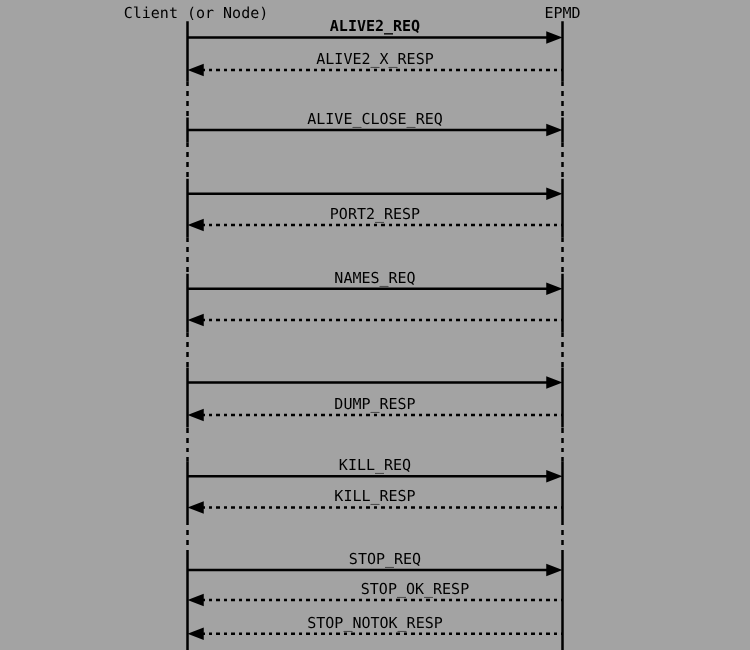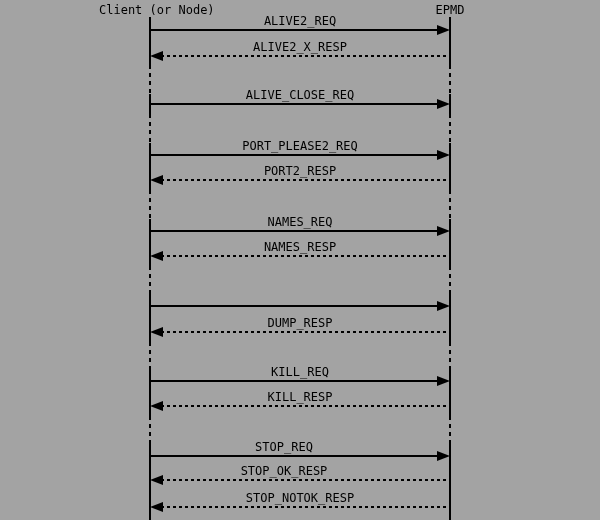--- a/index.html
+++ b/index.html
@@ -77,54 +77,52 @@
     <div class="lifeline dotted" style="left: 449px; top: 114px; height: 29px;"></div>
     <div class="lifeline solid" style="left: 449px; top: 143px; height: 47px;"></div>
     <div class="lifeline dotted" style="left: 449px; top: 190px; height: 29px;"></div>
     <div class="lifeline solid" style="left: 449px; top: 219px; height: 47px;"></div>
     <div class="lifeline dotted" style="left: 449px; top: 266px; height: 28px;"></div>
     <div class="lifeline solid" style="left: 449px; top: 294px; height: 48px;"></div>
     <div class="lifeline dotted" style="left: 449px; top: 342px; height: 27px;"></div>
     <div class="lifeline solid" style="left: 449px; top: 369px; height: 47px;"></div>
     <div class="lifeline dotted" style="left: 449px; top: 416px; height: 28px;"></div>
     <div class="lifeline solid" style="left: 449px; top: 444px; height: 76px;"></div>
-    <div class="msg-label" style="left: 150px; width: 300px; top: 14px;">ALIVE2_REQ</div>
+    <div class="msg-label" style="left: 150px; width: 300px; top: 14px; font-weight: bold;">ALIVE2_REQ</div>
     <div class="msg-line solid" style="left: 150px; width: 289px; top: 29px;"></div>
     <div class="arrowhead right" style="left: 437px; top: 25px;"></div>
     <div class="msg-label" style="left: 150px; width: 300px; top: 40px;">ALIVE2_X_RESP</div>
     <div class="msg-line dashed" style="left: 161px; width: 289px; top: 55px;"></div>
     <div class="arrowhead left" style="left: 150px; top: 51px;"></div>
     <div class="msg-label" style="left: 150px; width: 300px; top: 88px; text-align: center;">ALIVE_CLOSE_REQ</div>
     <div class="msg-line solid" style="left: 150px; width: 289px; top: 103px;"></div>
     <div class="arrowhead right" style="left: 437px; top: 99px;"></div>
-    <div class="msg-label" style="left: 150px; width: 300px; top: 139px;">PORT_PLEASE2_REQ</div>
     <div class="msg-line solid" style="left: 150px; width: 289px; top: 154px;"></div>
     <div class="arrowhead right" style="left: 437px; top: 150px;"></div>
     <div class="msg-label" style="left: 150px; width: 300px; top: 164px;">PORT2_RESP</div>
     <div class="msg-line dashed" style="left: 161px; width: 289px; top: 179px;"></div>
     <div class="arrowhead left" style="left: 150px; top: 175px;"></div>
     <div class="msg-label" style="left: 150px; width: 300px; top: 215px;">NAMES_REQ</div>
     <div class="msg-line solid" style="left: 150px; width: 289px; top: 230px;"></div>
     <div class="arrowhead right" style="left: 437px; top: 226px;"></div>
-    <div class="msg-label" style="left: 150px; width: 300px; top: 240px;">NAMES_RESP</div>
     <div class="msg-line dashed" style="left: 161px; width: 289px; top: 255px;"></div>
     <div class="arrowhead left" style="left: 150px; top: 251px;"></div>
     <div class="msg-line solid" style="left: 150px; width: 289px; top: 305px;"></div>
     <div class="arrowhead right" style="left: 437px; top: 301px;"></div>
     <div class="msg-label" style="left: 150px; width: 300px; top: 316px;">DUMP_RESP</div>
     <div class="msg-line dashed" style="left: 161px; width: 289px; top: 331px;"></div>
     <div class="arrowhead left" style="left: 150px; top: 327px;"></div>
     <div class="msg-label" style="left: 150px; width: 300px; top: 365px;">KILL_REQ</div>
     <div class="msg-line solid" style="left: 150px; width: 289px; top: 380px;"></div>
     <div class="arrowhead right" style="left: 437px; top: 376px;"></div>
     <div class="msg-label" style="left: 150px; width: 300px; top: 390px;">KILL_RESP</div>
     <div class="msg-line dashed" style="left: 161px; width: 289px; top: 405px;"></div>
     <div class="arrowhead left" style="left: 150px; top: 401px;"></div>
-    <div class="msg-label" style="left: 150px; width: 268px; top: 440px;">STOP_REQ</div>
+    <div class="msg-label" style="left: 150px; width: 268px; top: 440px; padding-left: 24px;">STOP_REQ</div>
     <div class="msg-line solid" style="left: 150px; width: 289px; top: 455px;"></div>
     <div class="arrowhead right" style="left: 437px; top: 451px;"></div>
-    <div class="msg-label" style="left: 150px; width: 268px; top: 464px;">STOP_OK_RESP</div>
+    <div class="msg-label" style="left: 150px; width: 268px; top: 464px; padding-left: 48px;">STOP_OK_RESP</div>
     <div class="msg-line dashed" style="left: 161px; width: 289px; top: 479px;"></div>
     <div class="arrowhead left" style="left: 150px; top: 475px;"></div>
     <div class="msg-label" style="left: 150px; width: 300px; top: 491px;">STOP_NOTOK_RESP</div>
     <div class="msg-line dashed" style="left: 161px; width: 289px; top: 506px;"></div>
     <div class="arrowhead left" style="left: 150px; top: 502px;"></div>
   </div>
 
 </body></html>

